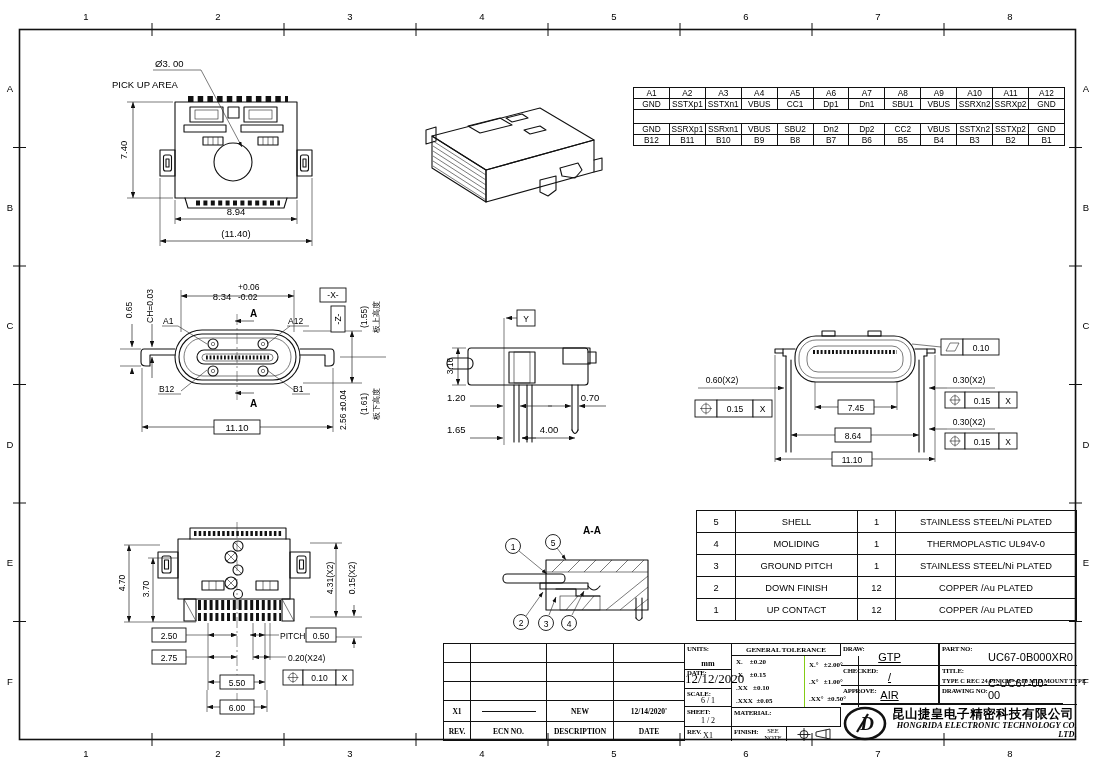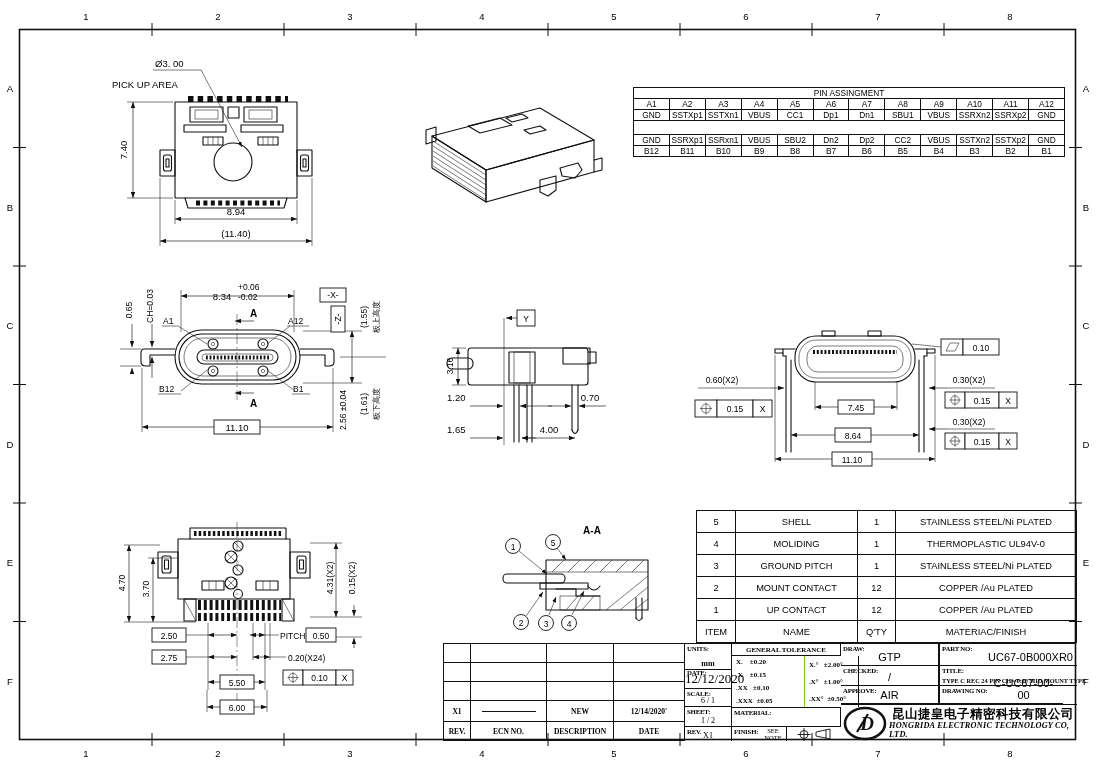--- a/index.html
+++ b/index.html
@@ -34,28 +34,28 @@
   .rev td{height:18px;}
   .rev td.tall{height:20px;}
   .revline{width:54px;border-top:1.4px solid #111;margin:0 auto;}
   
   .tblock{position:absolute;left:684px;top:643px;width:392px;height:97px;border-left:1px solid #111;border-top:1px solid #111;box-sizing:border-box;font-family:"Liberation Serif",serif;}
   .tblock .cell{position:absolute;box-sizing:border-box;border-right:1px solid #111;border-bottom:1px solid #111;}
   .tblock .nbb{border-bottom:none;}
   .tblock .nbr{border-right:none;}
   .lbl{position:absolute;left:2px;top:1px;font:bold 6.8px "Liberation Serif",serif;letter-spacing:-.2px;}
   .val{position:absolute;left:0;right:0;bottom:1px;text-align:center;font:8px "Liberation Serif",serif;}
-  .bigval{position:absolute;left:0;right:4px;bottom:2px;text-align:center;font:11px "Liberation Sans",sans-serif;margin-left:48px;}
-  .midval{position:absolute;left:0;right:0;bottom:2px;text-align:center;font:11px "Liberation Sans",sans-serif;}
+  .bigval{position:absolute;left:0;right:4px;bottom:2px;text-align:left;font:11px "Liberation Sans",sans-serif;margin-left:48px;}
+  .midval{position:absolute;left:0;right:0;bottom:2px;text-align:center;font:11px "Liberation Sans",sans-serif;text-decoration:underline;}
   .tolhead{display:flex;align-items:center;justify-content:center;font:bold 7px "Liberation Serif",serif;}
   .tolcol{display:flex;flex-direction:column;justify-content:space-around;font:bold 7px "Liberation Serif",serif;padding-left:4px;white-space:pre;}
   .titleval{position:absolute;left:2px;bottom:1px;font:bold 6.3px "Liberation Serif",serif;white-space:nowrap;}
   .company{position:absolute;left:156px;top:60px;width:236px;height:37px;display:flex;align-items:center;box-sizing:border-box;}
   .cn{font:bold 12.5px "Liberation Sans",sans-serif;letter-spacing:.5px;line-height:14px;text-align:center;}
-  .en{font:bold italic 8.3px "Liberation Serif",serif;letter-spacing:.2px;text-align:left;}
+  .en{font:bold italic 8.3px "Liberation Serif",serif;letter-spacing:.2px;text-align:right;}
   .sym{position:absolute;left:101px;top:83px;width:55px;height:14px;display:flex;align-items:center;justify-content:center;gap:4px;border-left:1px solid #111;box-sizing:border-box;}
 </style>
 </head>
 <body>
 
 <div class="sheet">
 
 <svg class="art" width="1096" height="767" viewBox="0 0 1096 767">
   <defs>
     <marker id="arr" viewBox="0 0 8 6" refX="8" refY="3" markerWidth="9" markerHeight="7" orient="auto-start-reverse">
@@ -481,23 +481,20 @@
 <span class="zl" style="left:1086px;top:88px">A</span>
 <span class="zl" style="left:1086px;top:207px">B</span>
 <span class="zl" style="left:1086px;top:325px">C</span>
 <span class="zl" style="left:1086px;top:444px">D</span>
 <span class="zl" style="left:1086px;top:562px">E</span>
 <span class="zl" style="left:1086px;top:681px">F</span>
 
 <div class="pin-table">
 <table>
   <tbody>
-          <tr>
-            <td colspan="12">PIN ASSINGMENT</td>
-          </tr>
   <tr>
     <td>A1</td>
             <td>A2</td>
             <td>A3</td>
             <td>A4</td>
             <td>A5</td>
             <td>A6</td>
             <td>A7</td>
             <td>A8</td>
             <td>A9</td>
@@ -576,35 +573,29 @@
             <td>THERMOPLASTIC UL94V-0</td>
           </tr>
   <tr>
             <td>3</td>
             <td>GROUND PITCH</td>
             <td>1</td>
             <td>STAINLESS STEEL/Ni PLATED</td>
           </tr>
   <tr>
             <td>2</td>
-            <td>MOUNT CONTACT</td>
+            <td>DOWN FINISH</td>
             <td>12</td>
             <td>COPPER /Au PLATED</td>
           </tr>
   <tr>
             <td>1</td>
             <td>UP CONTACT</td>
             <td>12</td>
             <td>COPPER /Au PLATED</td>
-          </tr>
-  <tr>
-            <td>ITEM</td>
-            <td>NAME</td>
-            <td>Q'TY</td>
-            <td>MATERIAC/FINISH</td>
           </tr>
 </tbody>
       </table>
 </div>
 
 <div class="rev">
 <table>
   <colgroup>
           <col style="width:27px">
           <col style="width:76px">

